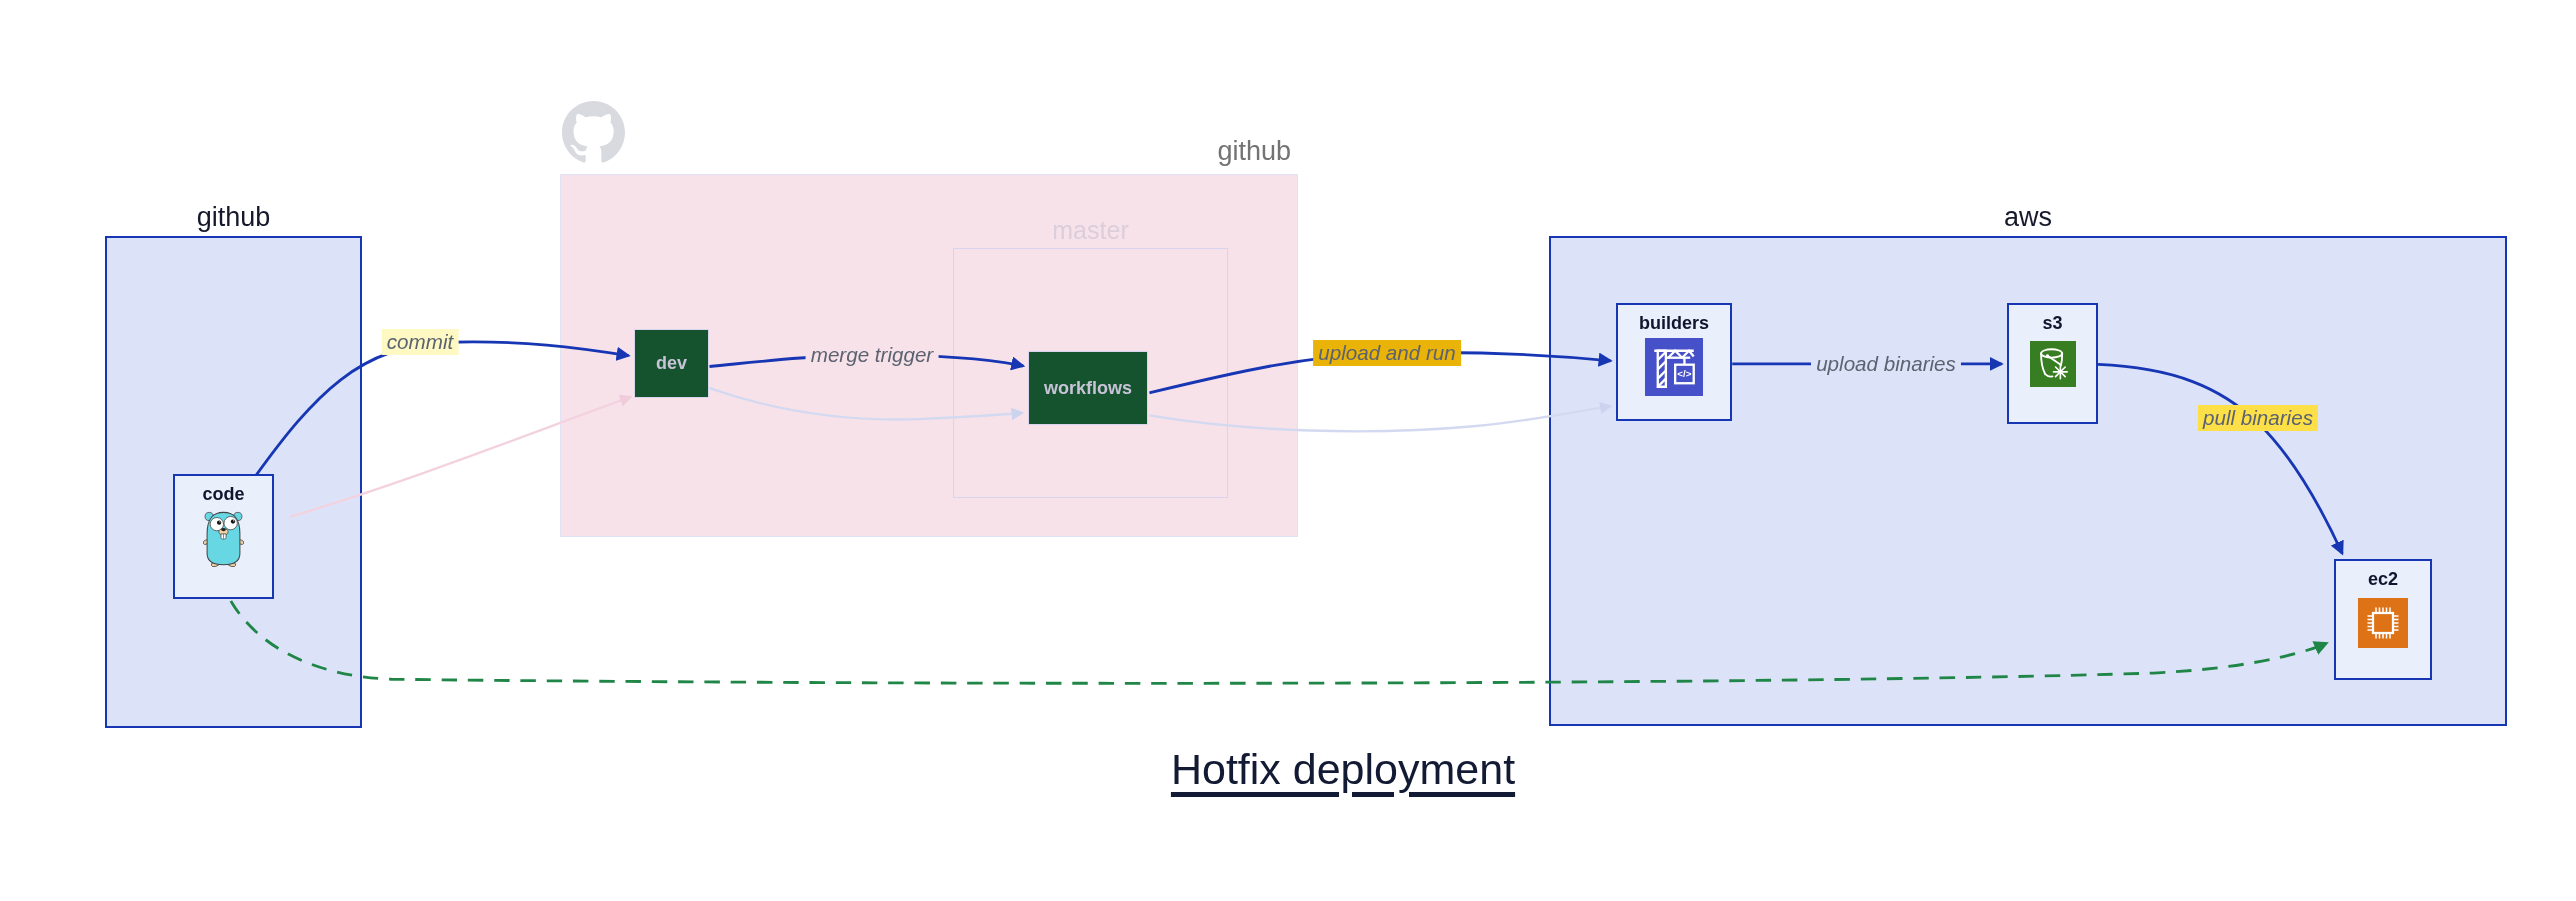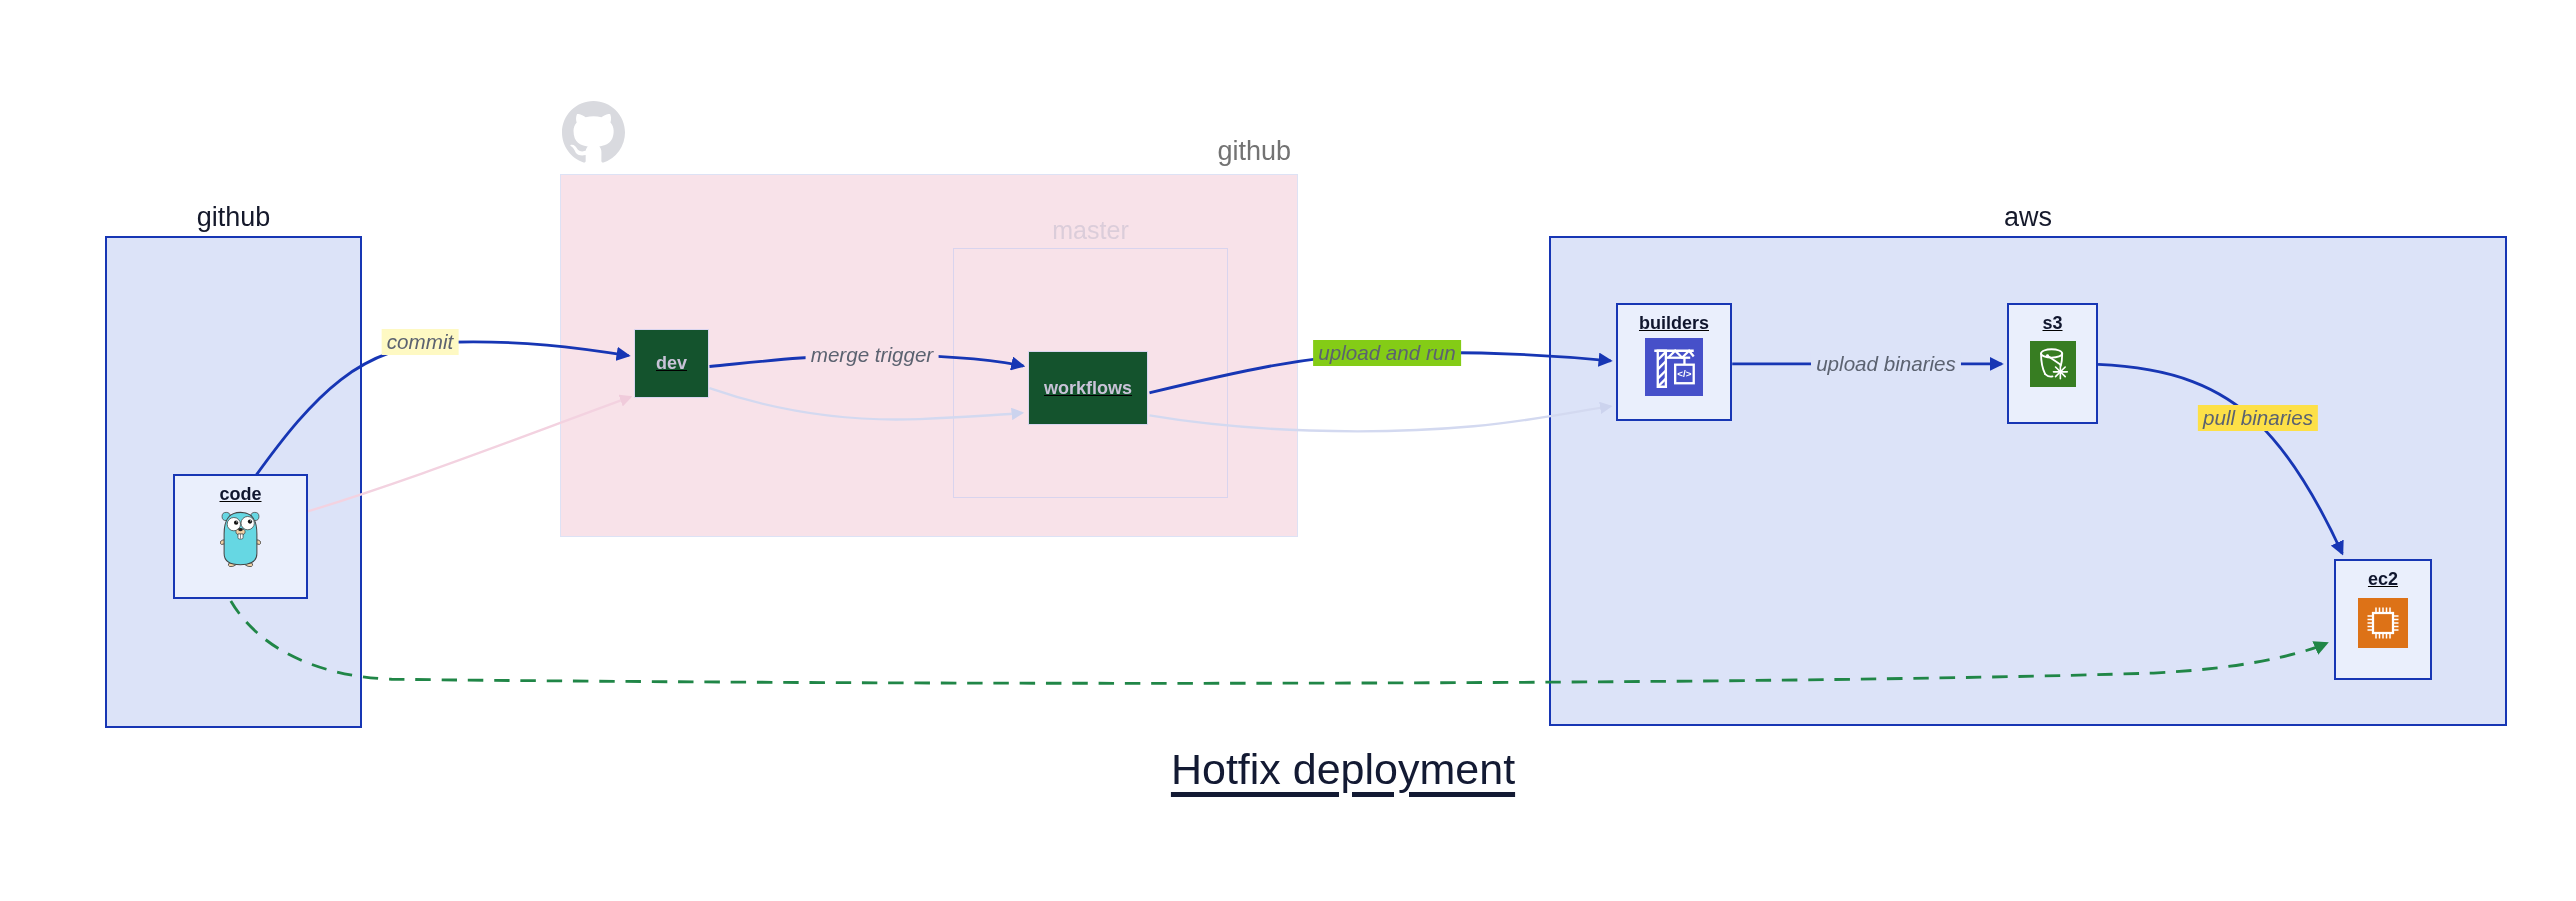--- a/index.html
+++ b/index.html
@@ -20,32 +20,32 @@
   .node.solid{background:#eaeffc;border:2.1px solid #1736b4;}
   .node.faded{background:#14532d;border:1.5px solid #d9d5ef;justify-content:center;}
   .node-label{font-size:18px;font-weight:bold;color:#10162e;margin-top:8.2px;}
   .node.faded .node-label{color:#c9c3d8;margin-top:0;}
   .node-icon{margin-top:4.1px;}
   
   .edge-label{position:absolute;transform:translate(-50%,-50%);font-style:italic;
               font-size:20.6px;color:#5b6270;padding:1px 5.2px;white-space:nowrap;}
   .el-commit{left:420px;top:342px;background:#fef9c3;}
   .el-merge{left:872px;top:355px;background:#f8e2e9;}
-  .el-run{left:1387px;top:353px;background:#84cc16;}
+  .el-run{left:1387px;top:353px;background:#eab308;}
   .el-upload{left:1886px;top:364px;background:#dce3f8;}
   .el-pull{left:2258px;top:418px;background:#fde047;}
   
   .diagram-title{position:absolute;left:1304px;top:745px;transform:translateX(-50%);
       font-size:43px;color:#131a33;white-space:nowrap;
       text-decoration:underline;text-decoration-thickness:4.6px;text-underline-offset:7.7px;margin-left:39px;}
   
   svg.edges{position:absolute;left:0;top:0;z-index:5;}
   .cluster{z-index:1;}
   .octocat{z-index:2;}
-  .node{z-index:8;text-decoration:underline;}
+  .node{z-index:8;}
   .edge-label,.cluster-label,.diagram-title{z-index:9;}
 </style>
 </head>
 <body>
 
 <div class="cluster cluster-local" style="left:105px;top:236px;width:257px;height:492px"></div>
 
 <div class="cluster cluster-github" style="left:560px;top:174px;width:738px;height:363px"></div>
 
 <div class="cluster cluster-master" style="left:953px;top:248px;width:275px;height:250px"></div>
@@ -85,21 +85,21 @@
 
   <path d="M 495 925 C 610 765 700 670 865 664 C 1010 659 1125 675 1220 690" fill="none" stroke="#1736b4" stroke-width="5.5" marker-end="url(#ar-blue)"></path>
   <path d="M 1377 711 C 1490 700 1570 690 1692 689 C 1830 689 1930 698 1986 710" fill="none" stroke="#1736b4" stroke-width="5.5" marker-end="url(#ar-blue)"></path>
   <path d="M 2231 762 C 2390 724 2530 690 2692 685 C 2860 681 3015 689 3126 700" fill="none" stroke="#1736b4" stroke-width="5.5" marker-end="url(#ar-blue)"></path>
   <path d="M 3362 706 L 3885 706" fill="none" stroke="#1736b4" stroke-width="5.5" marker-end="url(#ar-blue)"></path>
   <path d="M 4072 707 C 4220 713 4310 752 4382 820 C 4455 890 4512 1000 4546 1074" fill="none" stroke="#1736b4" stroke-width="5.5" marker-end="url(#ar-blue)"></path>
 
   <path d="M 448 1166 C 500 1255 610 1312 760 1318 C 1800 1330 3400 1330 4180 1306 C 4340 1298 4455 1274 4516 1248" fill="none" stroke="#208647" stroke-width="5.5" stroke-dasharray="30 21" marker-end="url(#ar-green)"></path>
 </svg>
 
-<div class="node solid" style="left:173px;top:474px;width:135px;height:125px">
+<div class="node solid" style="left:173px;top:474px;width:101px;height:125px">
   <div class="node-label">code</div>
   <div class="node-icon">
     <svg width="41" height="58" viewBox="0 0 80 112">
       <ellipse cx="6" cy="64" rx="6" ry="4" fill="#f2d1a4" stroke="#444" stroke-width="1.5" transform="rotate(-25 6 64)"></ellipse>
       <ellipse cx="74" cy="64" rx="6" ry="4" fill="#f2d1a4" stroke="#444" stroke-width="1.5" transform="rotate(25 74 64)"></ellipse>
       <ellipse cx="24" cy="107" rx="8" ry="4.5" fill="#f2d1a4" stroke="#444" stroke-width="1.5" transform="rotate(-15 24 107)"></ellipse>
       <ellipse cx="56" cy="107" rx="8" ry="4.5" fill="#f2d1a4" stroke="#444" stroke-width="1.5" transform="rotate(15 56 107)"></ellipse>
       <circle cx="12" cy="14" r="8" fill="#66d7e3" stroke="#444" stroke-width="1.5"></circle>
       <circle cx="68" cy="14" r="8" fill="#66d7e3" stroke="#444" stroke-width="1.5"></circle>
       <path d="M8 48 C8 14 22 6 40 6 C58 6 72 14 72 48 L72 86 C72 102 60 108 40 108 C20 108 8 102 8 86 Z" fill="#66d7e3" stroke="#444" stroke-width="2"></path>

